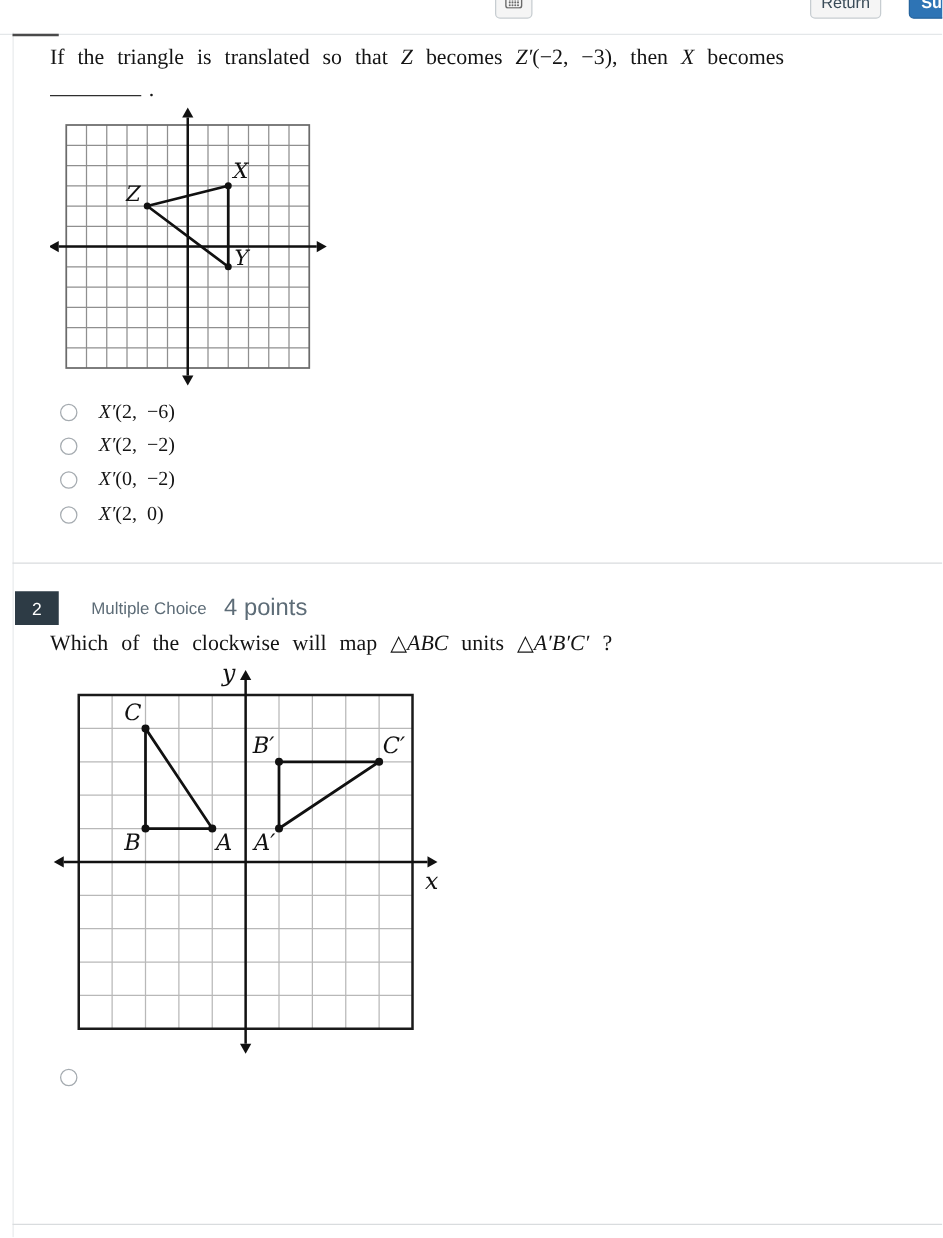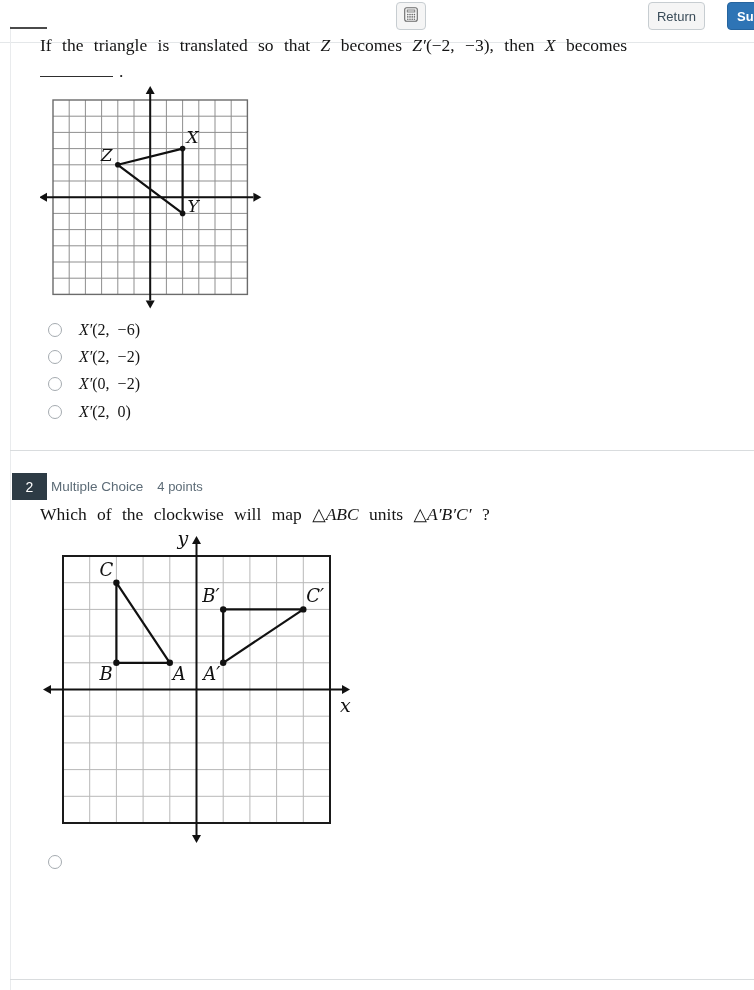--- a/index.html
+++ b/index.html
@@ -1,19 +1,19 @@
 <!DOCTYPE html>
 <html><head>
 <meta charset="utf-8">
 <style>
   html,body{margin:0;padding:0;background:#fff;}
   .screen{position:relative;width:754px;height:990px;overflow:hidden;background:#fff;
           font-family:"Liberation Sans",sans-serif;}
   
-  .topbar{position:absolute;left:0;top:16px;width:754px;height:26px;background:#fff;
+  .topbar{position:absolute;left:0;top:1px;width:754px;height:26px;background:#fff;
           border-bottom:1px solid #e4e7e9;}
   .btn{position:absolute;top:-14px;height:28px;border:1px solid #c7cdd1;border-radius:4px;
        background:#f5f5f5;color:#394b58;font:13px "Liberation Sans",sans-serif;
        display:flex;align-items:center;justify-content:center;box-sizing:border-box;cursor:pointer;}
   .btn-calc{left:396px;width:30px;}
   .btn-return{left:648px;width:57px;}
   .btn-submit{left:727px;width:70px;background:#2e74b5;border-color:#26649e;color:#fff;
               justify-content:flex-start;padding-left:9px;font-weight:bold;}
   
   .leftline{position:absolute;left:10px;top:26px;width:1px;height:964px;background:#e9ebed;}
@@ -40,22 +40,22 @@
   #q1opts{top:316px;} #q2opts{top:848px;}
   .options li{height:27.4px;display:flex;align-items:center;}
   .radio{width:14px;height:14px;border:1.5px solid #a5abb0;border-radius:50%;
          box-sizing:border-box;background:#fff;flex:0 0 auto;cursor:pointer;}
   .opt-label{margin-left:17px;font-family:"Liberation Serif",serif;font-size:16px;
              color:#141414;word-spacing:4px;white-space:nowrap;cursor:pointer;}
   
   .qheader{position:absolute;left:12px;top:473px;display:flex;align-items:center;}
   .qnum{width:35px;height:27px;background:#2d3b45;color:#fff;font-size:14px;
         display:flex;align-items:center;justify-content:center;}
-  .qtype{margin-left:4px;color:#5d6c77;font-size:13.5px;}
-  .qpts{margin-left:14px;color:#5d6c77;font-size:13px;}
+  .qtype{margin-left:26px;color:#5d6c77;font-size:13.5px;}
+  .qpts{margin-left:14px;color:#5d6c77;font-size:19px;}
 </style>
 </head>
 <body>
 
 <div class="screen">
 
   <div class="topbar">
     <button class="btn btn-calc">
       <span>
         <svg width="16" height="15" viewBox="0 0 16 15">

